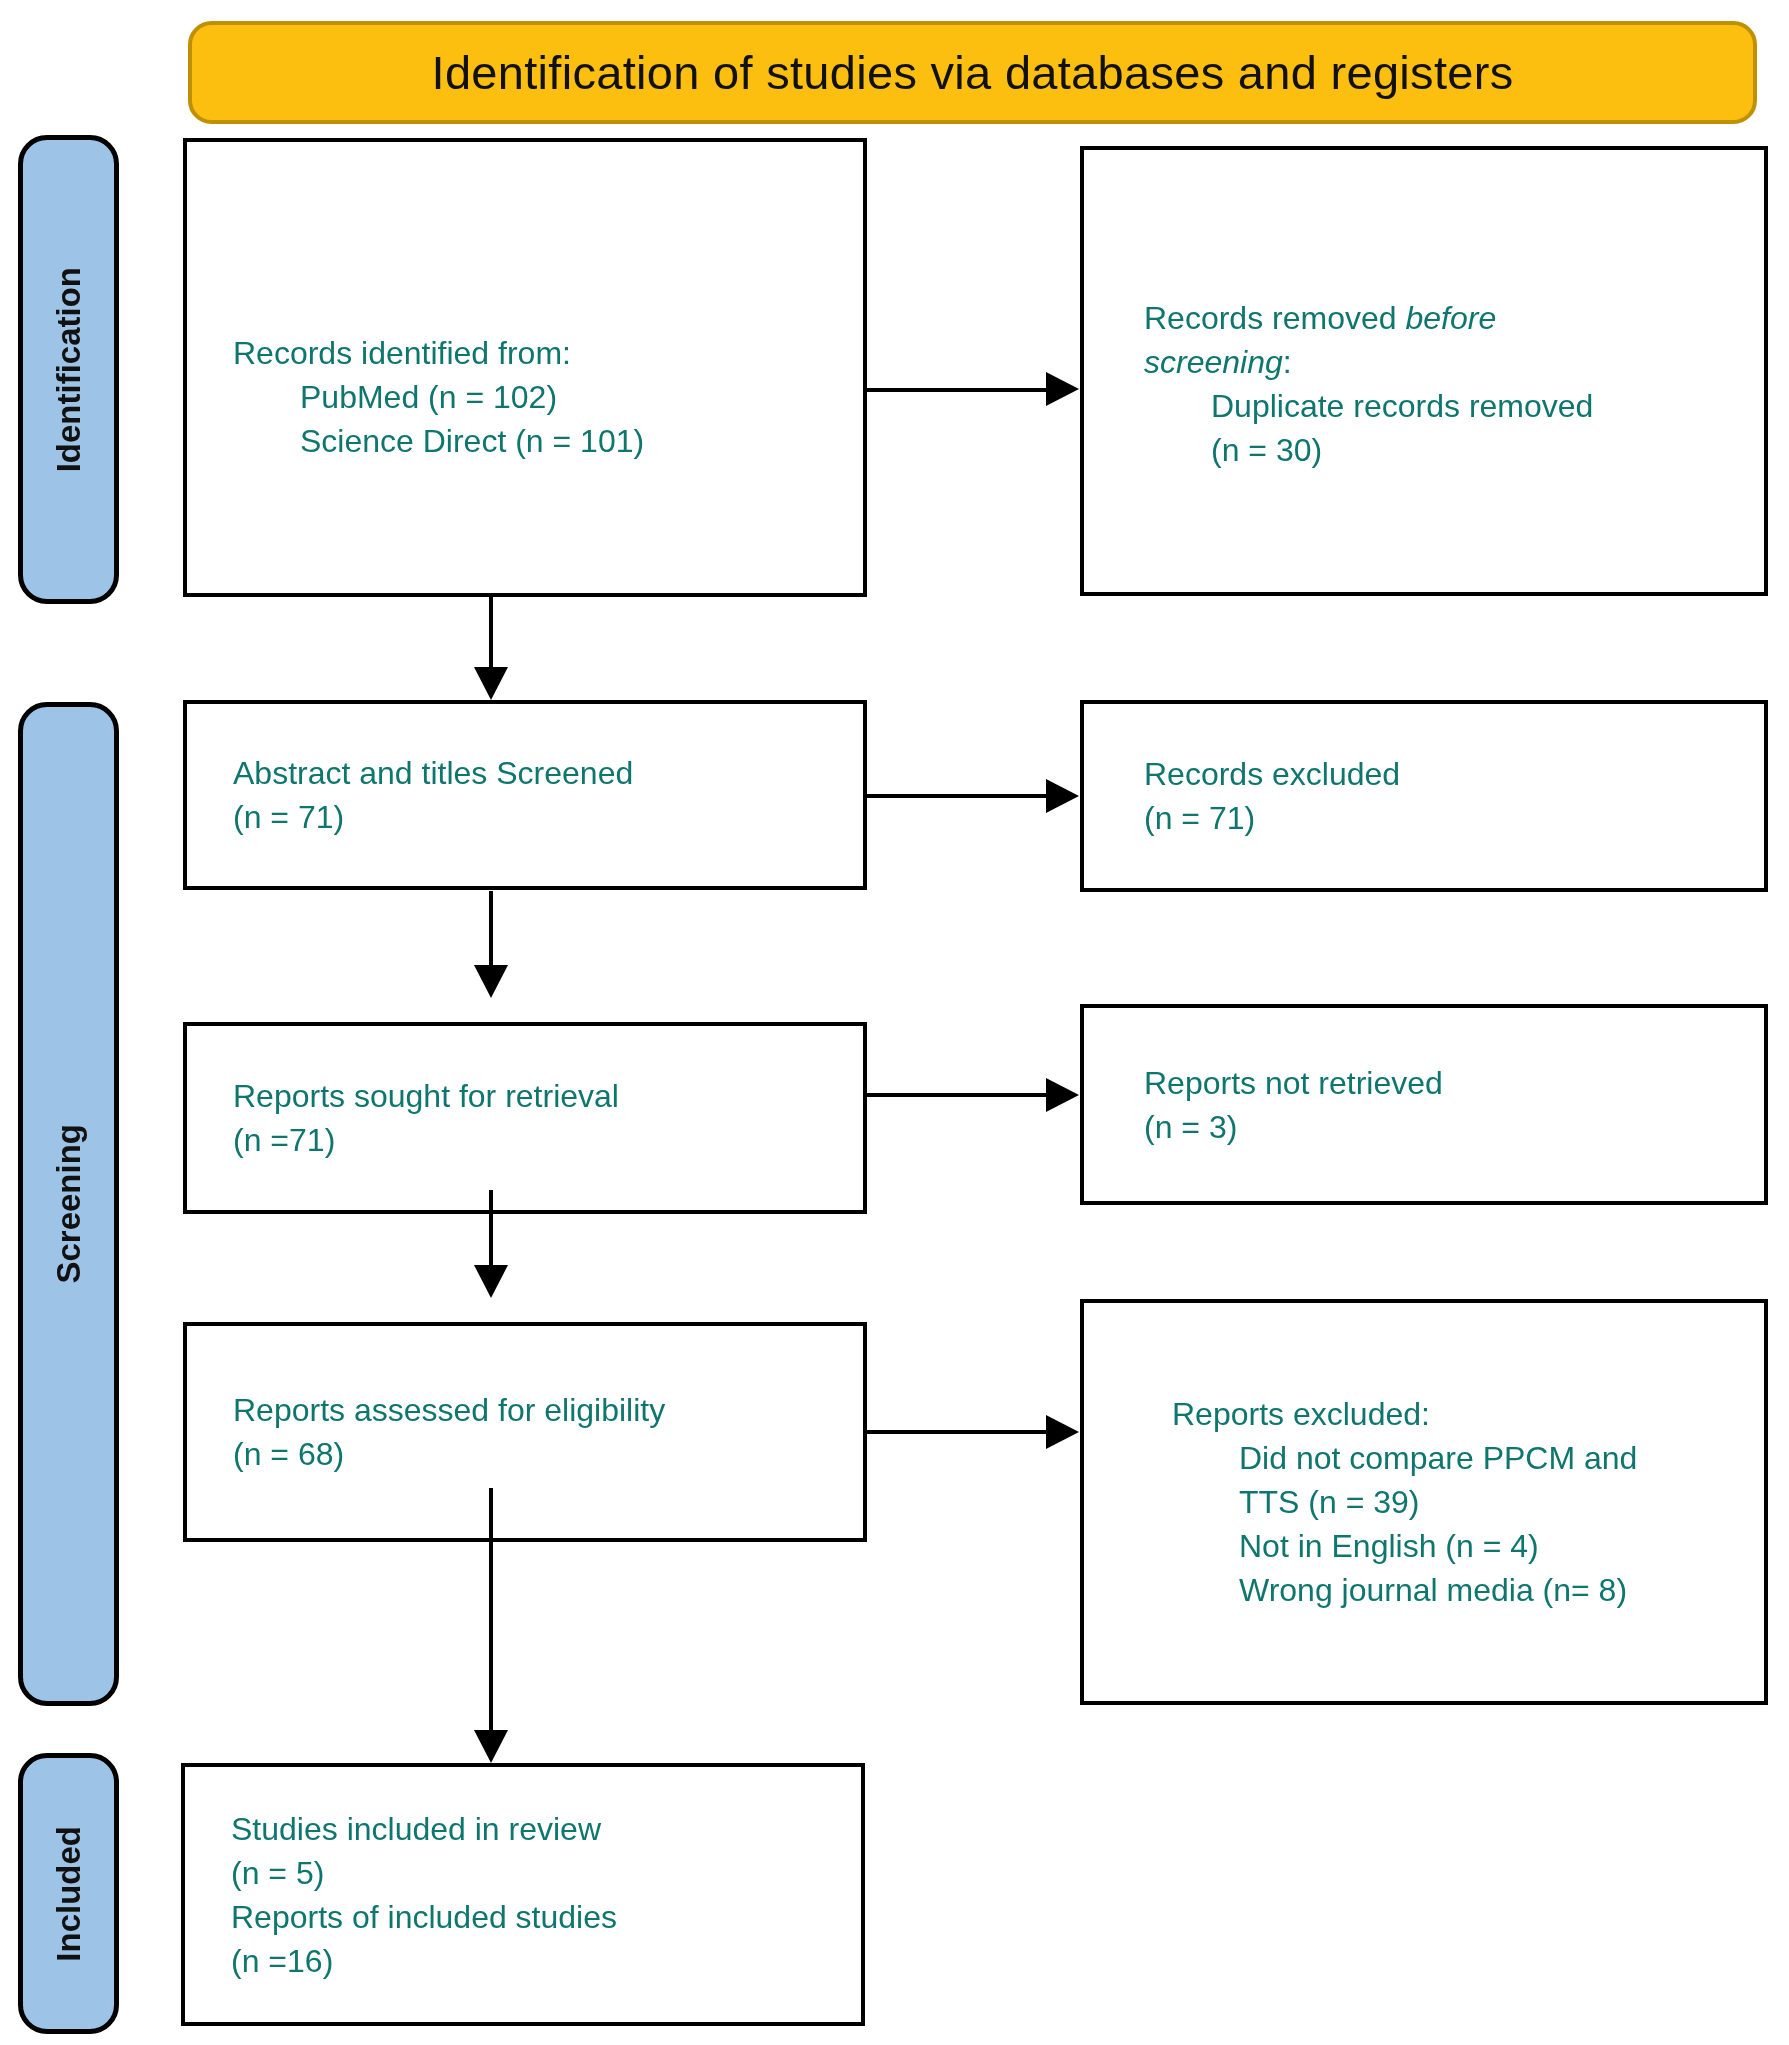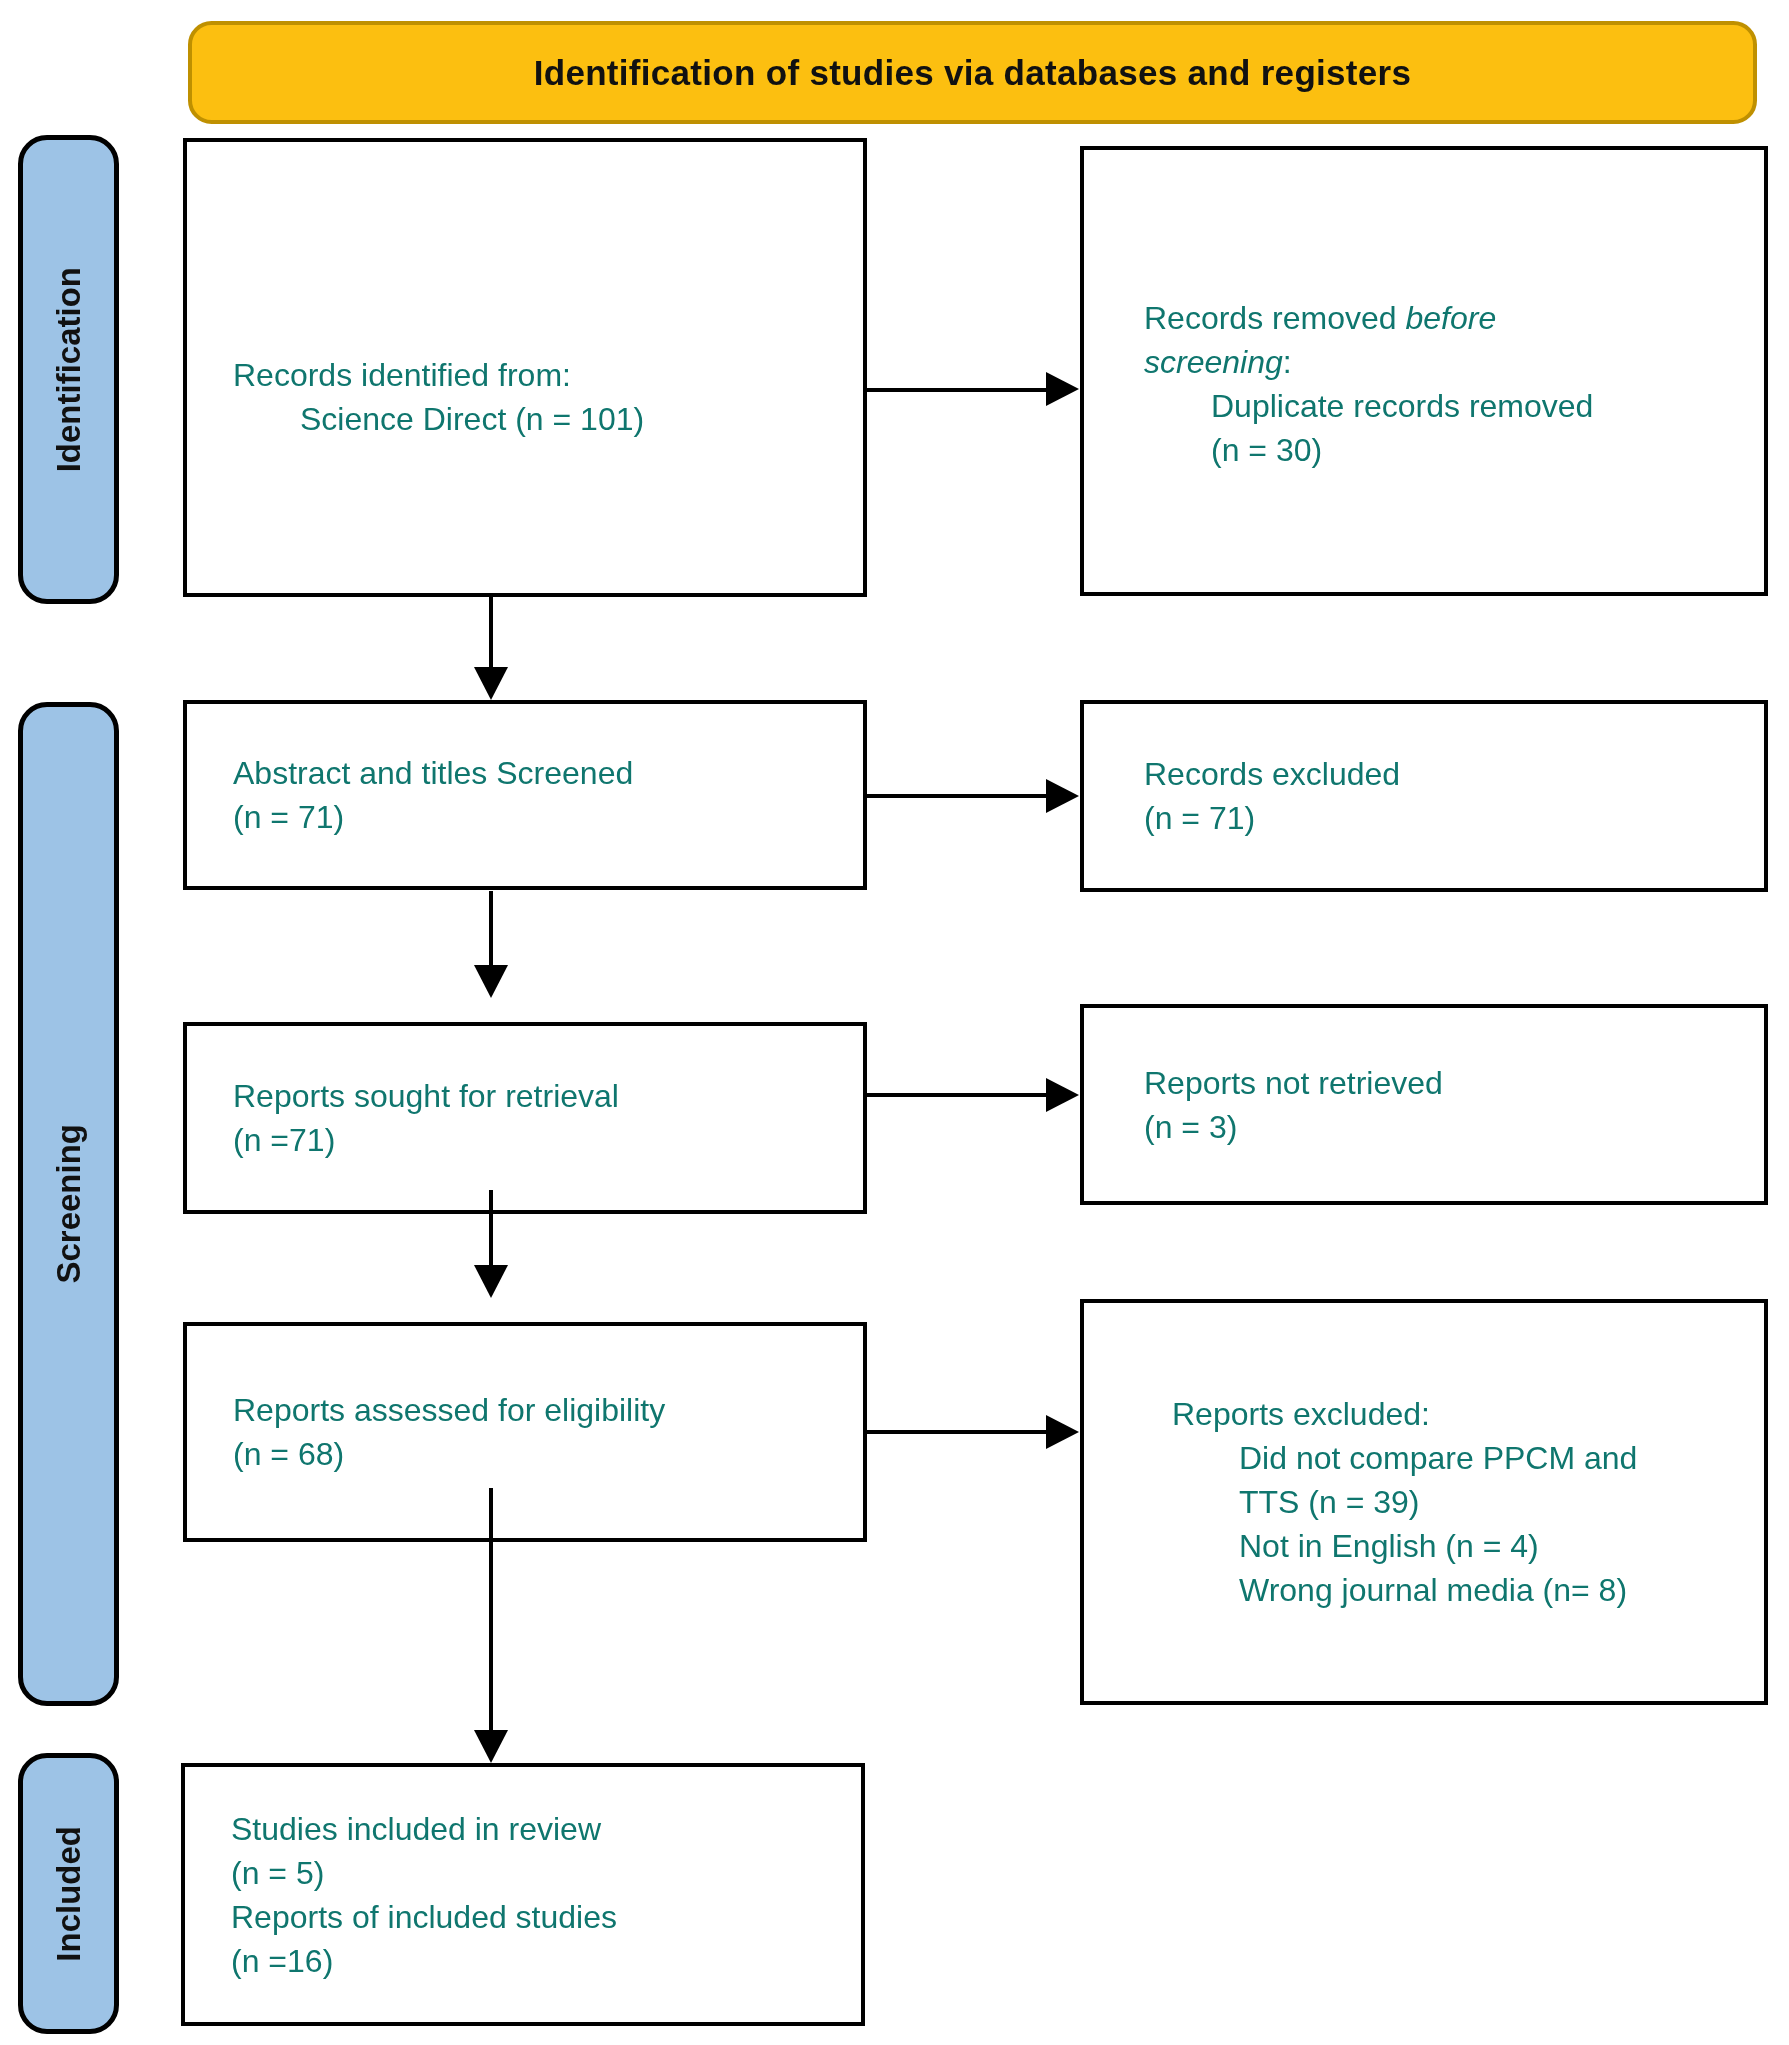--- a/index.html
+++ b/index.html
@@ -4,21 +4,21 @@
 <style>
   html,body{margin:0;padding:0;background:#ffffff;}
   body{font-family:"Liberation Sans", sans-serif;}
   .canvas{position:relative;width:1790px;height:2046px;background:#ffffff;overflow:hidden;}
 
   .banner{
     position:absolute;left:188px;top:21px;width:1569px;height:103px;
     background:#FCBF10;border:4.2px solid #BF9000;border-radius:23.6px;
     box-sizing:border-box;display:flex;align-items:center;justify-content:center;
   }
-  .banner-title{font-size:35px;font-weight:bold;color:#111111;letter-spacing:0.3px;}
+  .banner-title{font-size:47px;font-weight:normal;color:#111111;letter-spacing:0.3px;}
 
   .stage-tab{
     position:absolute;left:18px;width:101px;
     background:#9DC3E6;border:5.6px solid #000000;border-radius:29px;
     box-sizing:border-box;display:flex;align-items:center;justify-content:center;
   }
   .stage-label{
     writing-mode:vertical-rl;transform:rotate(180deg);
     font-size:33px;font-weight:bold;color:#111111;white-space:nowrap;
   }
@@ -62,20 +62,21 @@
   <div class="stage-tab" style="top:702px;height:1004px;">
     <span class="stage-label">Screening</span>
   </div>
   <div class="stage-tab" style="top:1753px;height:281px;">
     <span class="stage-label">Included</span>
   </div>
 
   <div class="fbox" style="left:183px;top:138px;width:684px;height:459px;">
     <div class="shift-down">
       <div class="line">Records identified from:</div>
+      <div class="line indent">PubMed (n = 102)</div>
       <div class="line indent">Science Direct (n = 101)</div>
     </div>
   </div>
 
   <div class="fbox" style="left:183px;top:700px;width:684px;height:190px;">
     <div class="line">Abstract and titles Screened</div>
     <div class="line">(n = 71)</div>
   </div>
 
   <div class="fbox" style="left:183px;top:998px;width:684px;height:192px;margin-top:24px;">

